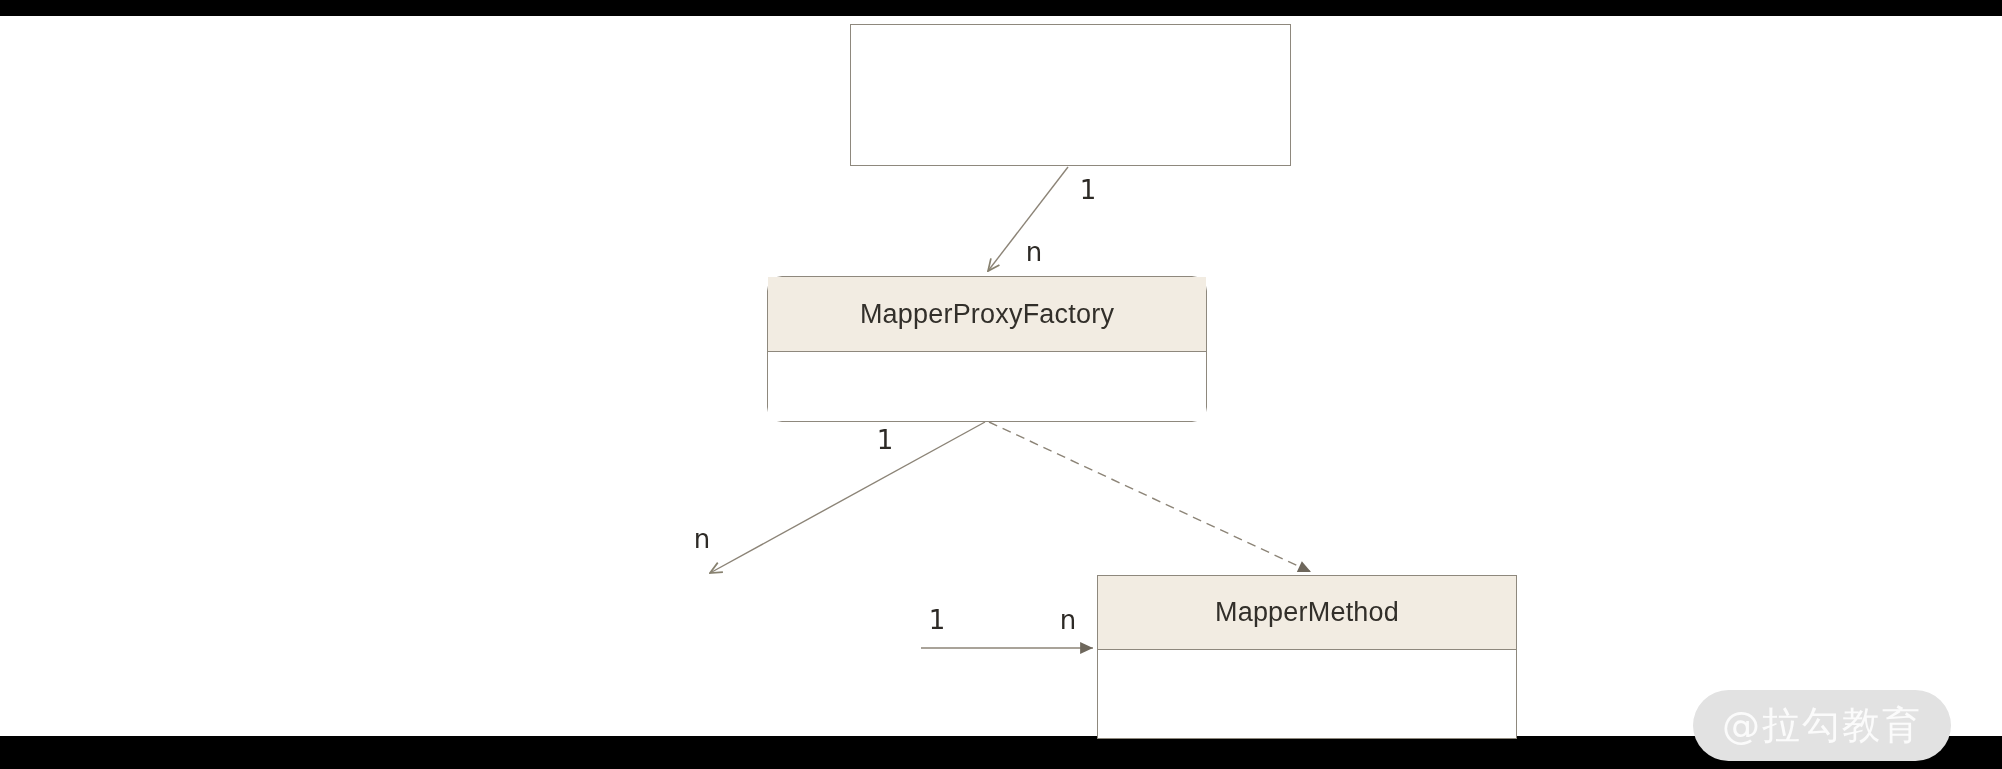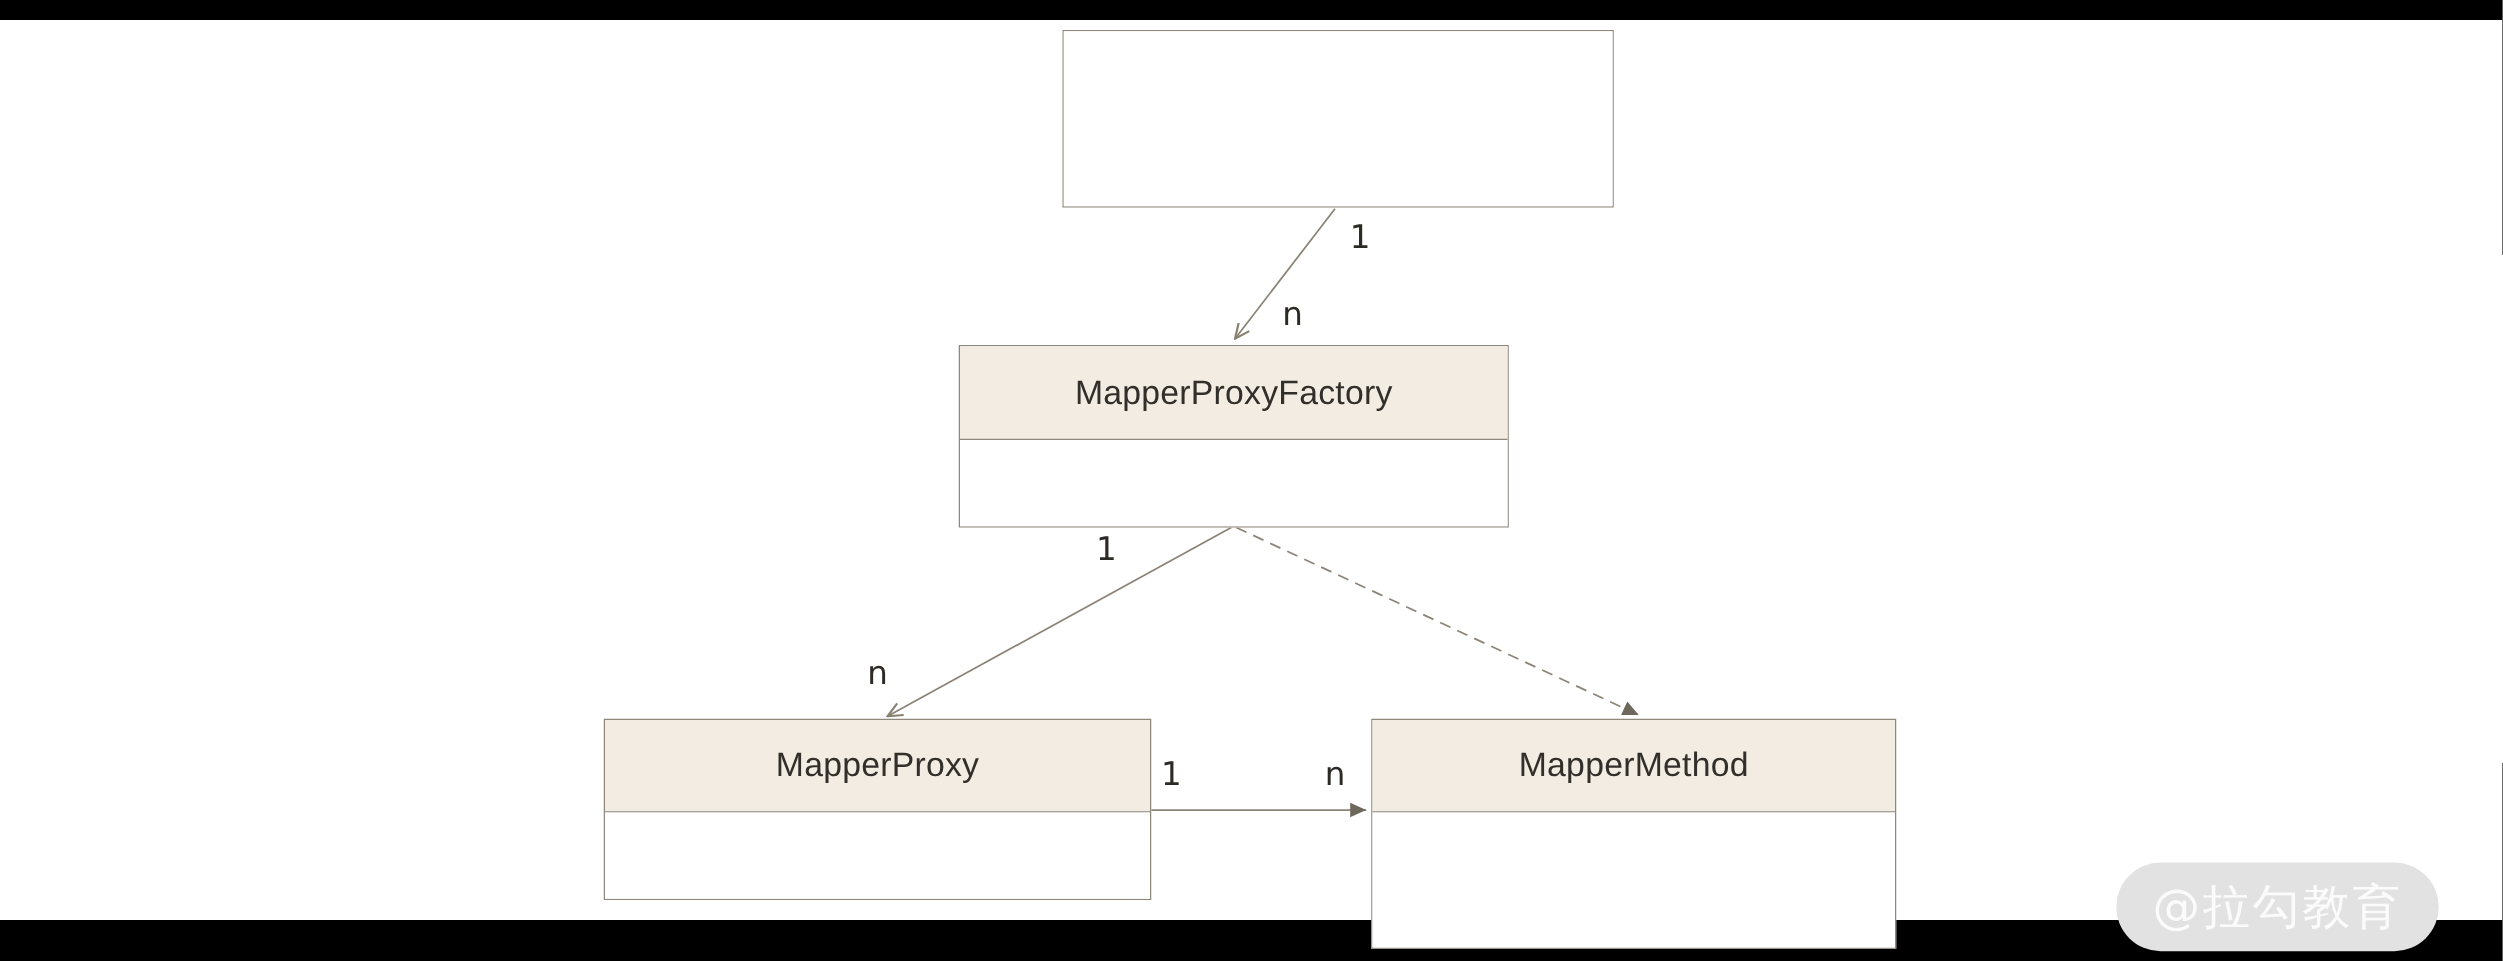--- a/index.html
+++ b/index.html
@@ -100,35 +100,29 @@
 
     <line x1="989" y1="422" x2="1311" y2="572" stroke="#8c8477" stroke-width="1.4" stroke-dasharray="9 6" marker-end="url(#arrow-solid)"></line>
 
     <line x1="921" y1="648" x2="1093" y2="648" stroke="#8c8477" stroke-width="1.4" marker-end="url(#arrow-solid)"></line>
   </svg>
 
   <div class="uml-class" style="left:850px; top:24px; width:441px; height:142px;">
     <div class="uml-class-body"></div>
   </div>
 
-  <div class="uml-class" style="left:767px; top:276px; width:440px; height:146px;">
+  <div class="uml-class" style="left:767px; top:276px; width:440px; height:146px;border-radius:15px;">
     <div class="uml-class-header" style="height:75px;">
       <span>MapperProxyFactory</span>
     </div>
     <div class="uml-class-body"></div>
   </div>
 
-  <div class="uml-class" style="left:483px; top:575px; width:438px; height:145px;">
-    <div class="uml-class-header" style="height:74px;">
-      <span>MapperProxy</span>
-    </div>
-    <div class="uml-class-body"></div>
-  </div>
 
-  <div class="uml-class" style="left:1097px; top:575px; width:420px; height:184px;">
+  <div class="uml-class" style="left:1097px; top:575px; width:420px; height:164px;">
     <div class="uml-class-header" style="height:74px;">
       <span>MapperMethod</span>
     </div>
     <div class="uml-class-body"></div>
   </div>
 
   <span class="mult" style="left:1088px; top:190px;">1</span>
   <span class="mult" style="left:1034px; top:252px;">n</span>
 
   <span class="mult" style="left:885px; top:440px;">1</span>

